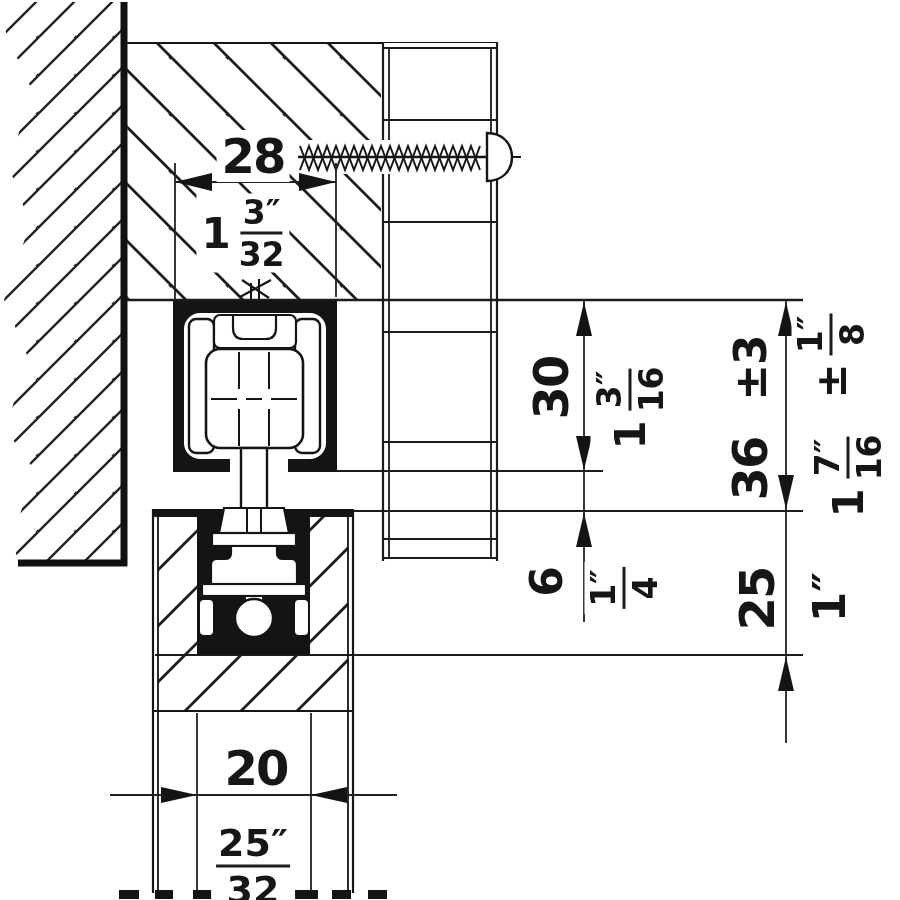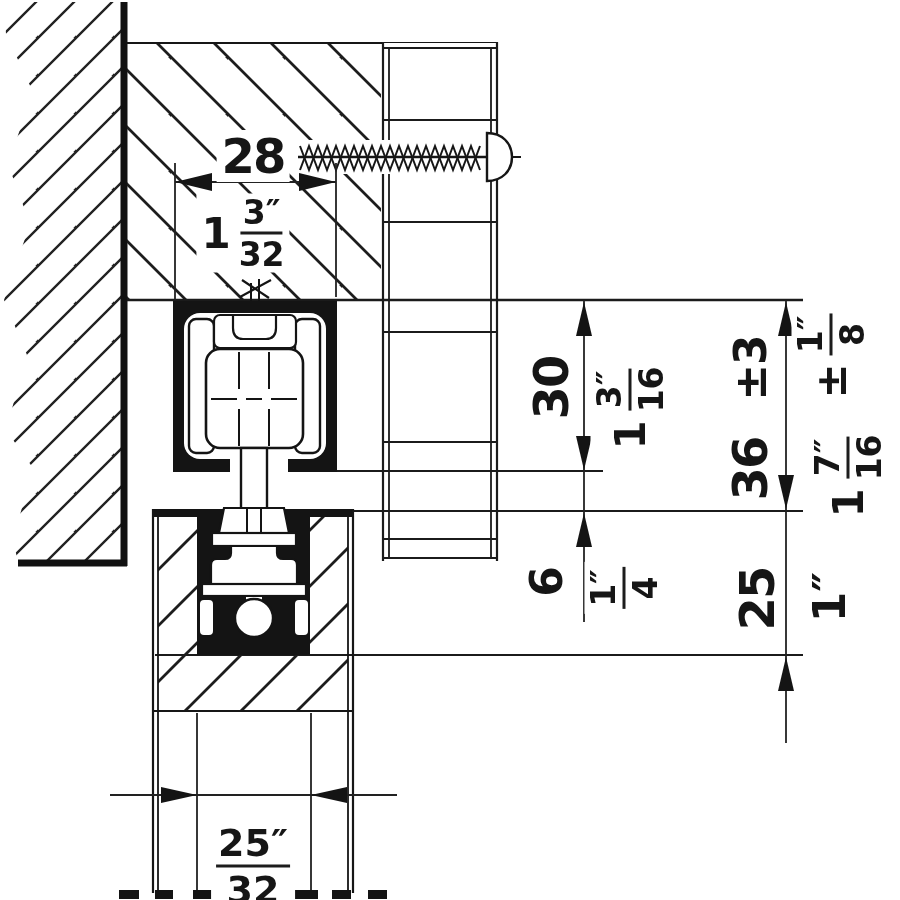--- a/index.html
+++ b/index.html
@@ -203,20 +203,21 @@
     <span class="frac">
       <span class="num">1″</span>
       <span class="den">4</span>
     </span>
   </div>
 
   <div class="dim-label rot metric" style="left:757px;top:599px;">25</div>
 
   <div class="dim-label rot plain-inch" style="left:830px;top:597px;">1″</div>
 
+  <div class="dim-label hor metric" style="left:256px;top:768px;">20</div>
 
   <div class="dim-label hor frac-big" style="left:253px;top:848px;margin-top:18px;">
     <span class="whole"></span>
     <span class="frac">
       <span class="num">25″</span>
       <span class="den">32</span>
     </span>
   </div>
 
 </div>

